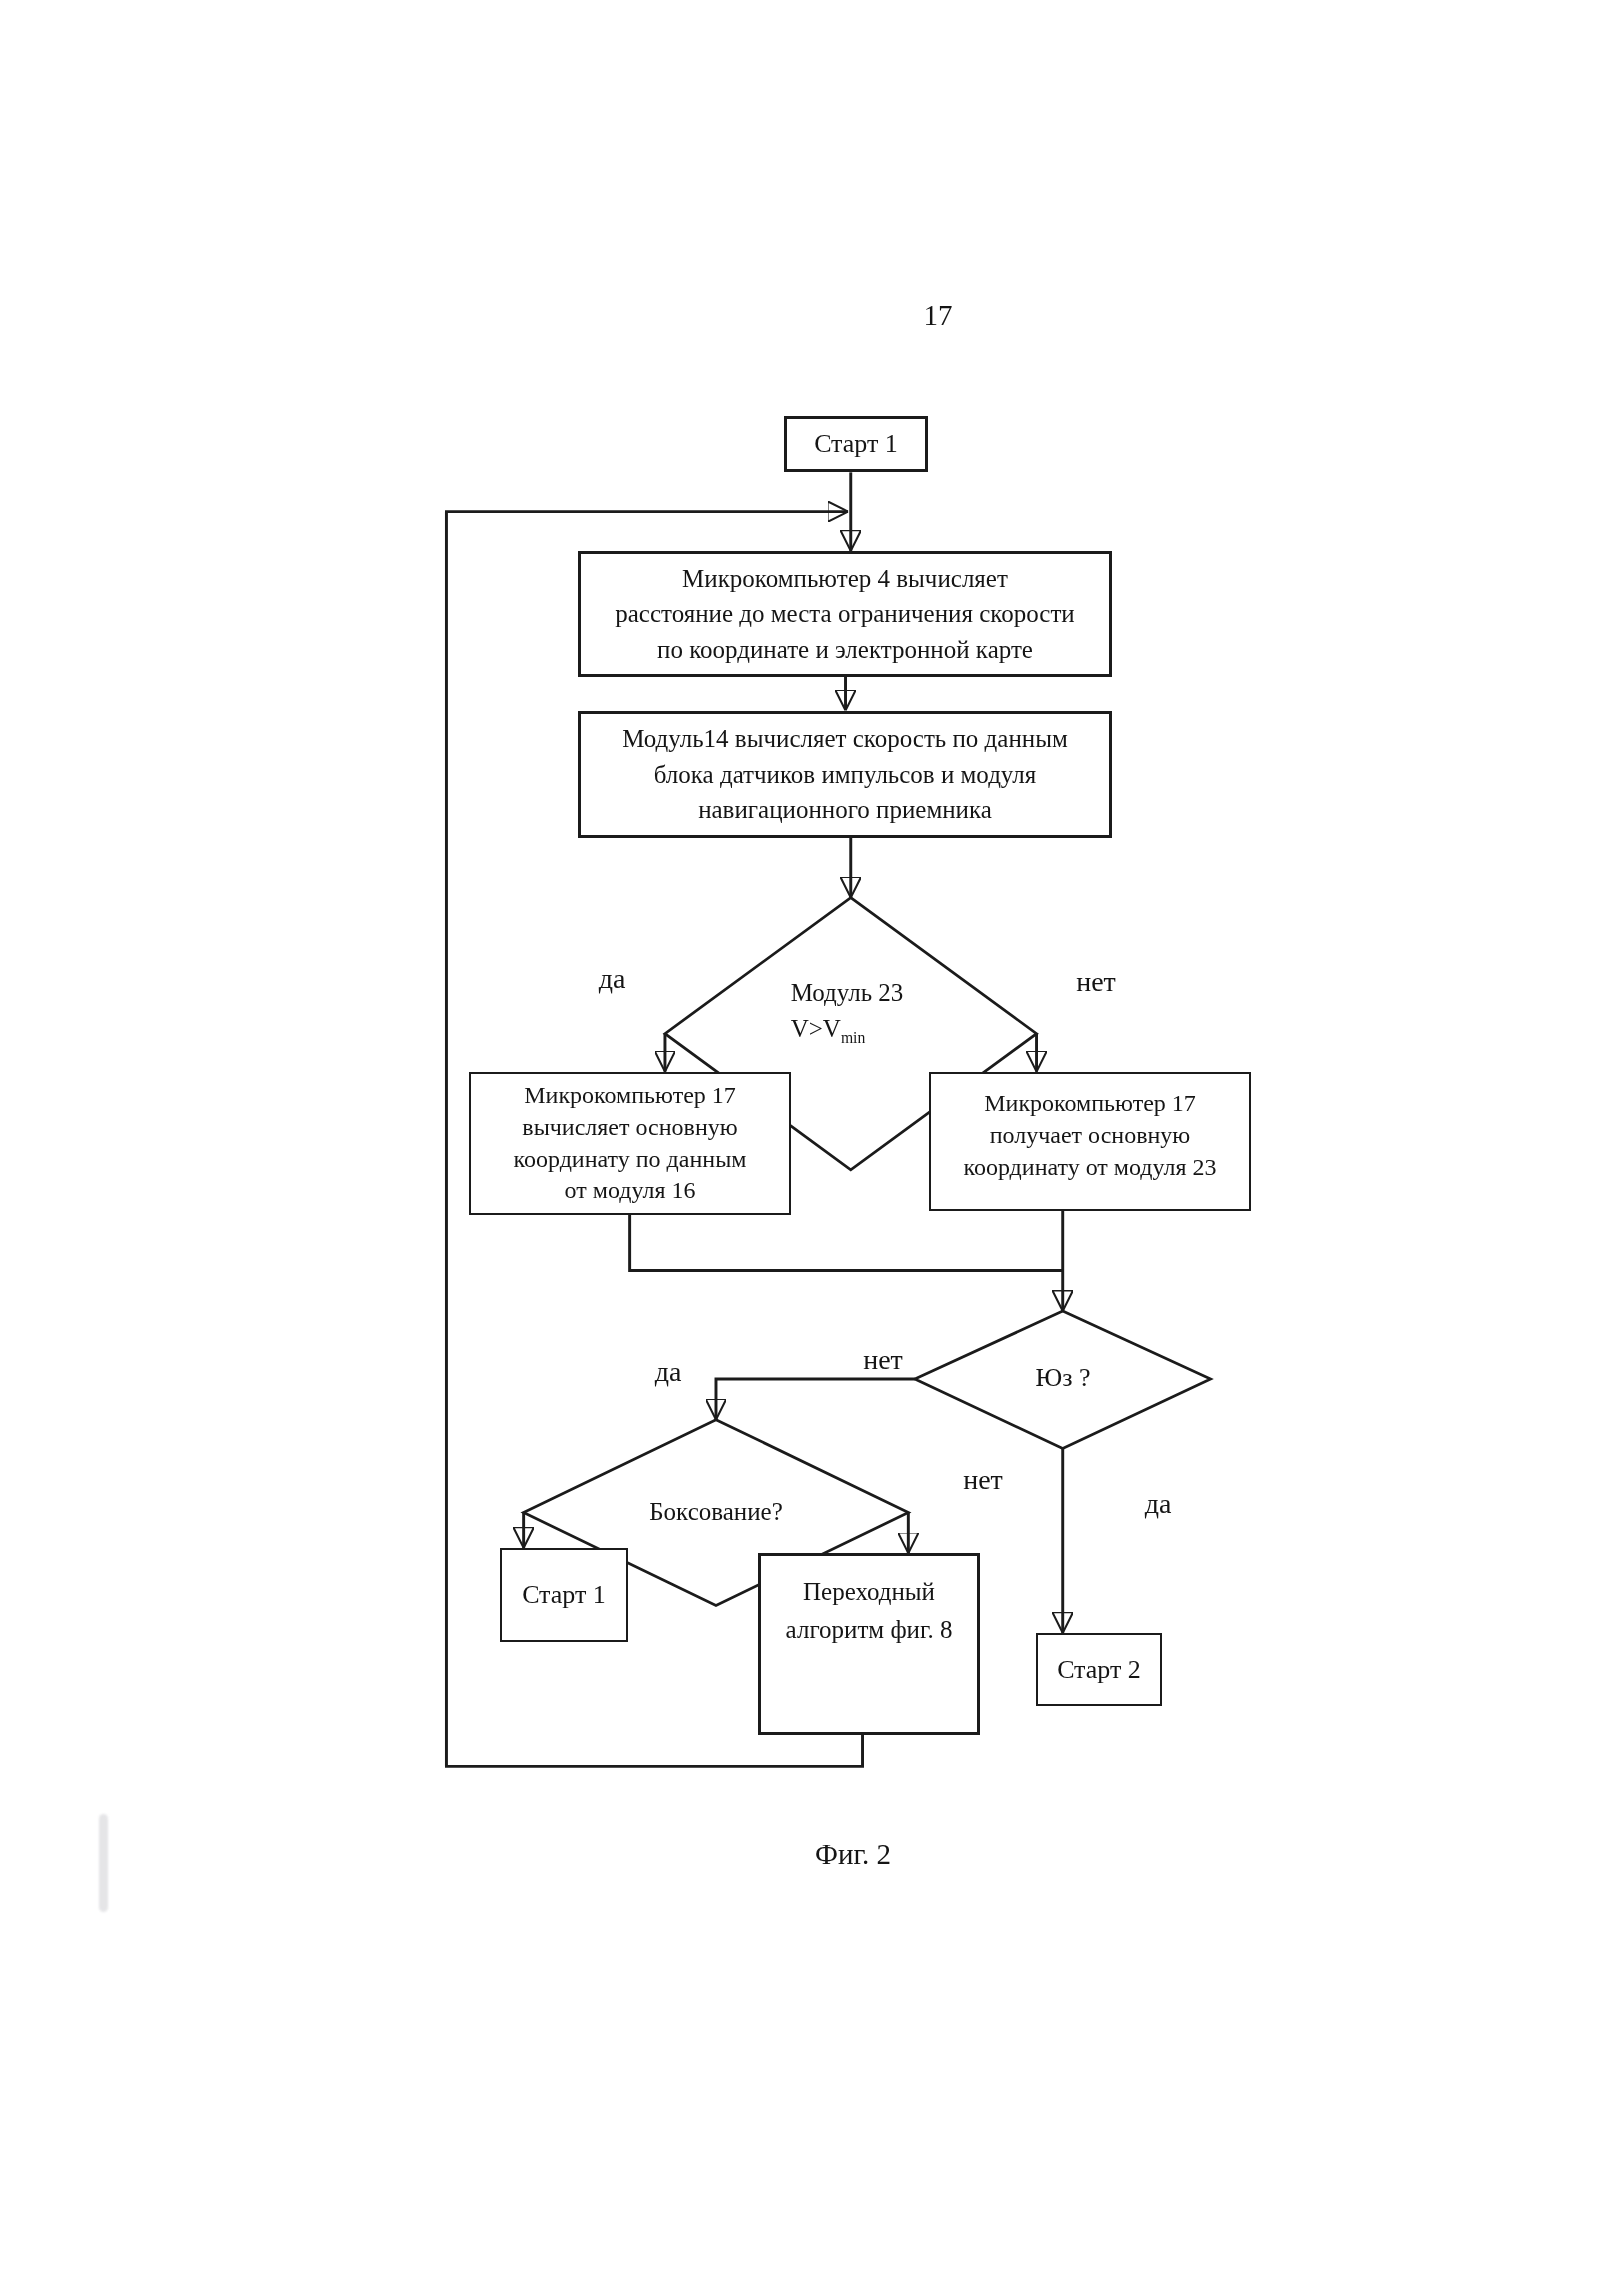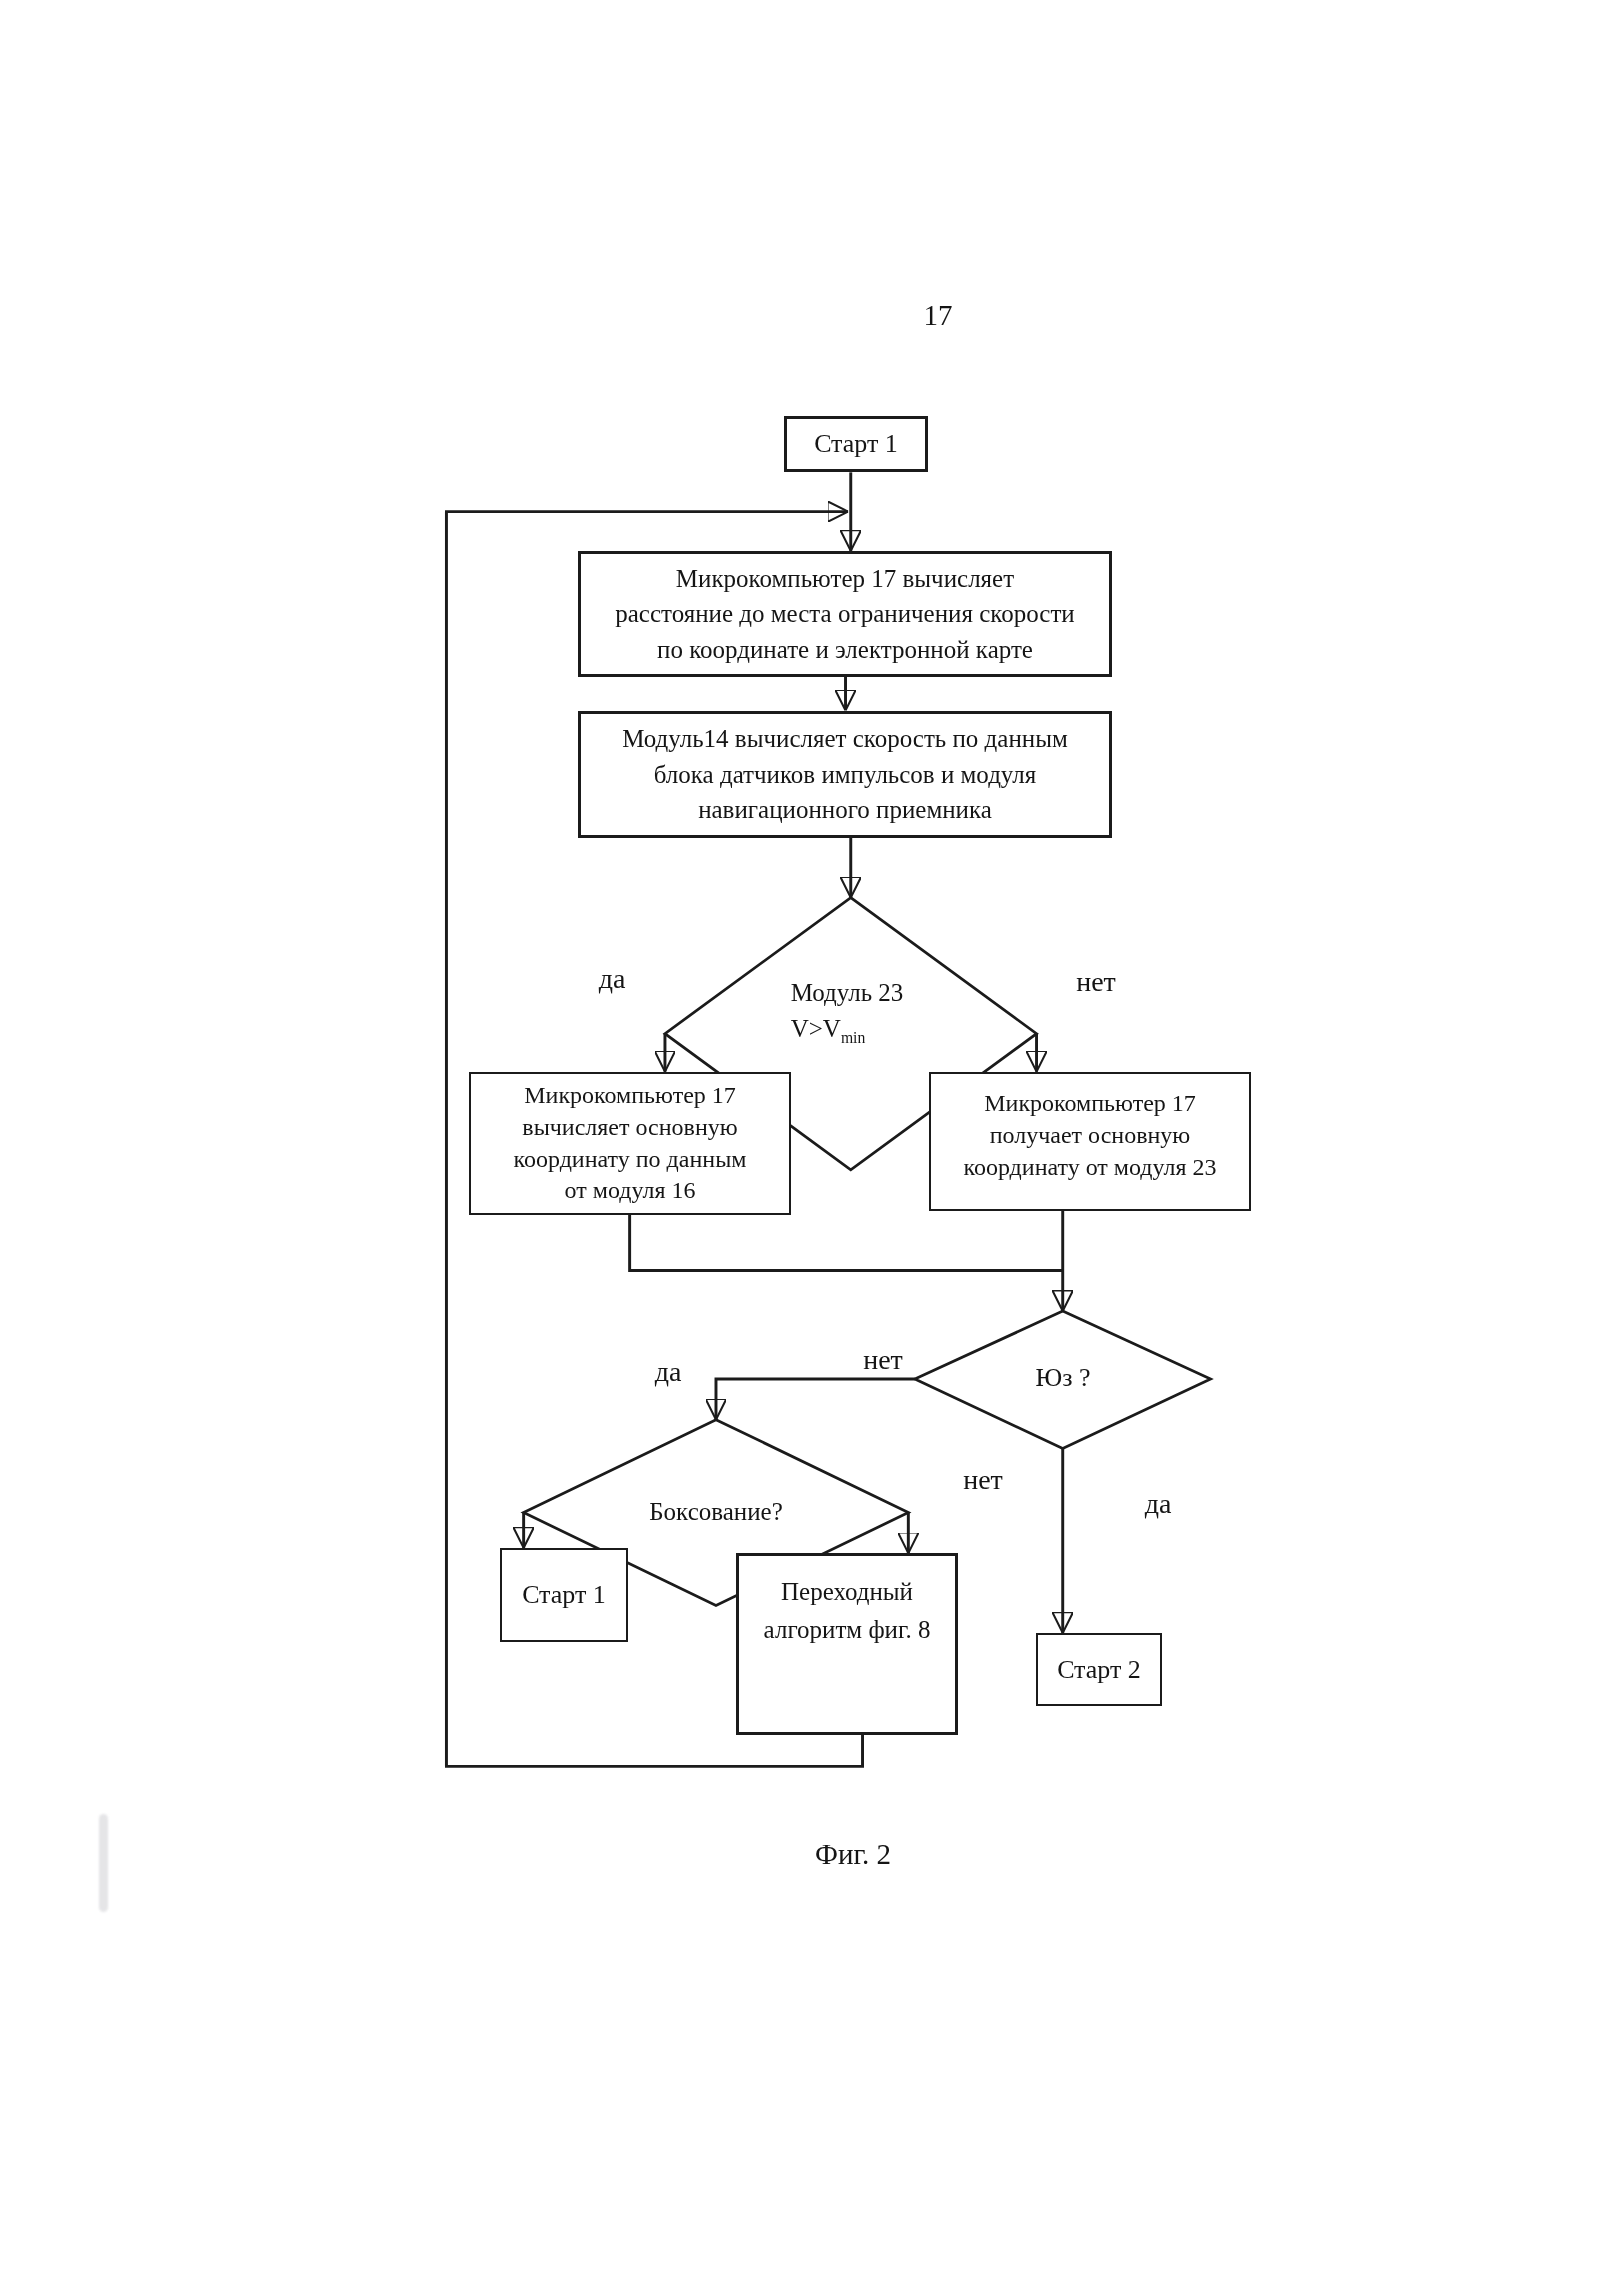--- a/index.html
+++ b/index.html
@@ -140,21 +140,21 @@
     <path class="conn" d="M800,2312 V2366" marker-end="url(#arr)"></path>
 
     <path class="conn" d="M1388,2312 V2374" marker-end="url(#arr)"></path>
   </svg>
 
   <div class="node" id="start1" style="left:784px; top:416px; width:144px; height:56px;">
     <div class="terminal-label">Старт 1</div>
   </div>
 
   <div class="node" id="box-compute-distance" style="left:578px; top:551px; width:534px; height:126px;">
-    <div class="bline">Микрокомпьютер 17 вычисляет</div>
+    <div class="bline">Микрокомпьютер 4 вычисляет</div>
     <div class="bline">расстояние до места ограничения скорости</div>
     <div class="bline">по координате и электронной карте</div>
   </div>
 
   <div class="node" id="box-compute-speed" style="left:578px; top:711px; width:534px; height:127px;">
     <div class="bline">Модуль14 вычисляет скорость по данным</div>
     <div class="bline">блока датчиков импульсов и модуля</div>
     <div class="bline">навигационного приемника</div>
   </div>
 
@@ -186,21 +186,21 @@
 
   <div class="diamond-label" style="left:716px; top:1512px;">Боксование?</div>
 
   <div class="free-label" style="left:633px; top:1372px;">да</div>
   <div class="free-label" style="left:948px; top:1480px;">нет</div>
 
   <div class="node thin" id="start3" style="left:500px; top:1548px; width:128px; height:94px;">
     <div class="terminal-label">Старт 1</div>
   </div>
 
-  <div class="node" id="box-transition" style="left:736px; top:1553px; width:222px; height:182px;">
+  <div class="node" id="box-transition" style="left:758px; top:1553px; width:222px; height:182px;">
     <div class="bline">Переходный</div>
     <div class="bline">алгоритм фиг. 8</div>
   </div>
 
   <div class="node thin" id="start2" style="left:1036px; top:1633px; width:126px; height:73px;">
     <div class="terminal-label">Старт 2</div>
   </div>
 
   <div id="figure-caption" style="left:853px; top:1854px;">Фиг. 2</div>
 

